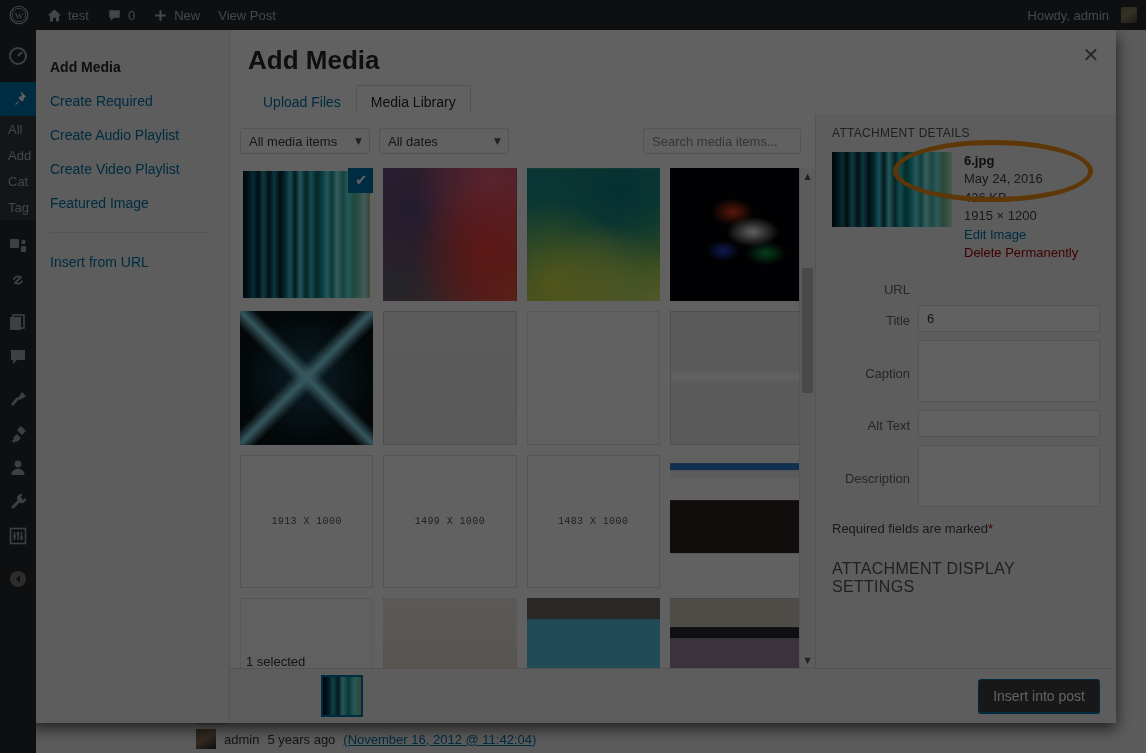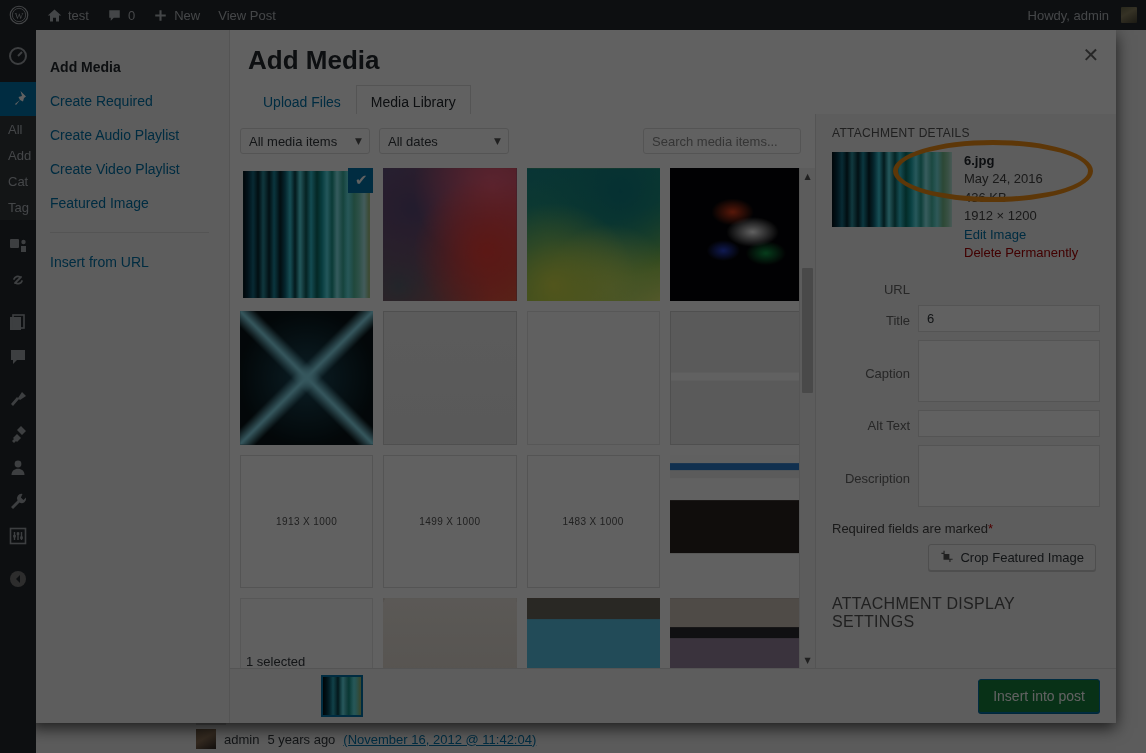--- a/index.html
+++ b/index.html
@@ -170,21 +170,21 @@
   .thumb.selected .inner { border: 3px solid #fff; }
   .check-badge {
     position: absolute; right: -1px; top: -1px; width: 26px; height: 26px;
     background: #0073aa; color: #fff; z-index: 3;
     display: flex; align-items: center; justify-content: center;
     font-size: 15px; font-family: "DejaVu Sans", sans-serif;
   }
   .ph-label {
     position: absolute; inset: 0; display: flex;
     align-items: center; justify-content: center;
-    font-size: 10px; color: #555; font-family: Liberation Sans, sans-serif;
+    font-size: 10px; color: #555; font-family: Liberation Mono, monospace;
     letter-spacing: .4px;
     text-align: right;
   }
 
   .scrollbar {
     position: absolute; right: 0; top: 54px; bottom: 0; width: 16px;
     background: #f1f1f1; border-left: 1px solid #e0e0e0; z-index: 5;
   }
   .sb-arrow {
     height: 16px; display: flex; align-items: center; justify-content: center;
@@ -256,21 +256,21 @@
     display: flex; align-items: center; padding: 0 16px 0 16px;
   }
   .sel-info { font-size: 13px; color: #32373c; line-height: 1.55; }
   .clear-link { color: #a00; cursor: pointer; display: block; margin-top: 48px; }
   .foot-thumb {
     width: 42px; height: 42px; margin-left: 16px; flex: none;
     border: 2px solid #0073aa; background-size: cover; background-position: center;
   }
   .foot-spacer { flex: 1; }
   .primary-btn {
-    background: #15803d; border: 1px solid #0073aa; border-radius: 3px;
+    background: #404040; border: 1px solid #0073aa; border-radius: 3px;
     color: #fff; font-size: 14px; padding: 8px 14px; cursor: pointer;
     box-shadow: 0 1px 0 #006799; font-family: "Liberation Sans", sans-serif;
     white-space: nowrap;
   }
 
   
   .img-blue-stripes {
     background:
       repeating-linear-gradient(90deg,
         #0b2a33 0px, #1a6f86 5px, #5fd2e8 10px, #0e3b47 15px,
@@ -584,21 +584,21 @@
 
         <div class="details-pane">
           <div class="pane-heading">ATTACHMENT DETAILS</div>
 
           <div class="att-row">
             <div class="att-thumb img-blue-stripes"></div>
             <div class="att-meta">
               <div class="fname">6.jpg</div>
               <div>May 24, 2016</div>
               <div>436 KB</div>
-              <div>1912 × 1200</div>
+              <div>1915 × 1200</div>
               <span class="att-link">Edit Image</span>
               <span class="att-del">Delete Permanently</span>
             </div>
           </div>
 
           <div class="setting">
             <span class="lbl">URL</span>
           </div>
           <div class="setting">
             <span class="lbl">Title</span>
@@ -614,29 +614,20 @@
           </div>
           <div class="setting">
             <span class="lbl">Description</span>
             <textarea class="fld" style=""></textarea>
           </div>
 
           <div class="req-note">
             <span>Required fields are marked</span><span class="req-star">*</span>
           </div>
 
-          <div class="crop-row">
-            <span class="crop-btn">
-              <svg class="crop-ic" viewBox="0 0 20 20">
-                <path d="M5 1 v3 H2 v1.6 h3 V14 h8.4 v3 H15 v-3 h3 v-1.6 H6.6 V1 Z
-                         M6.6 5.6 H13.4 v6.8 H6.6 Z" fill="#555"></path>
-              </svg>
-              <span>Crop Featured Image</span>
-            </span>
-          </div>
 
           <div class="display-heading">ATTACHMENT DISPLAY SETTINGS</div>
 
           <div class="highlight-ellipse" style="left:77px; top:26px; width:200px; height:62px;"></div>
         </div>
       </div>
 
       <div class="modal-foot">
         <div class="sel-info">
           <div>1 selected</div>

